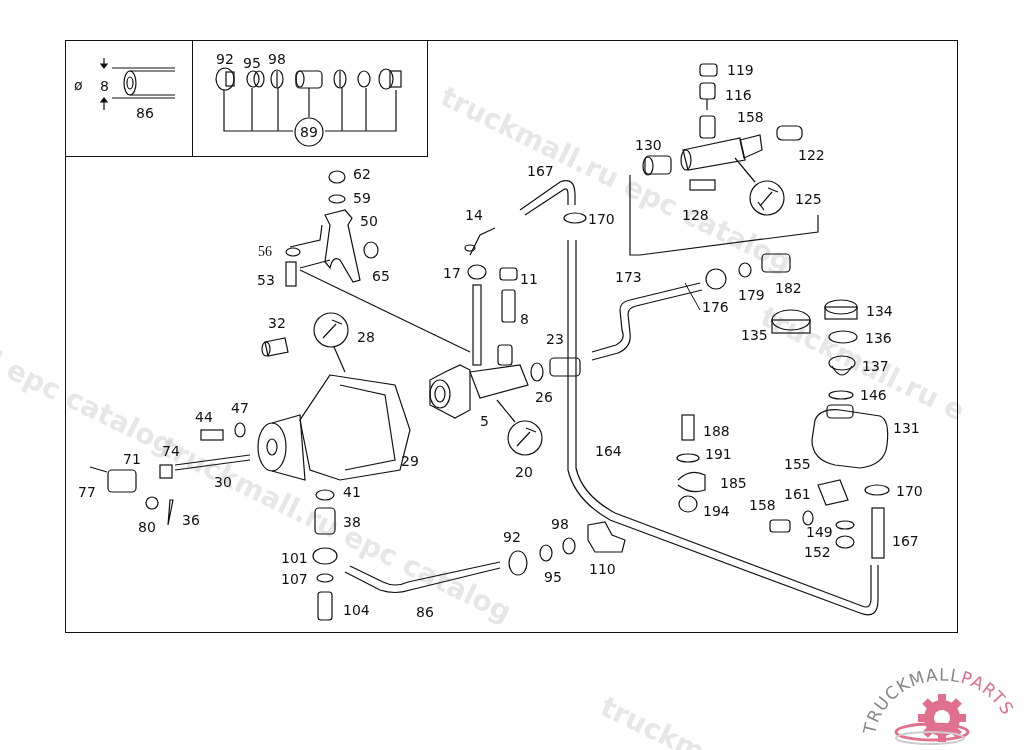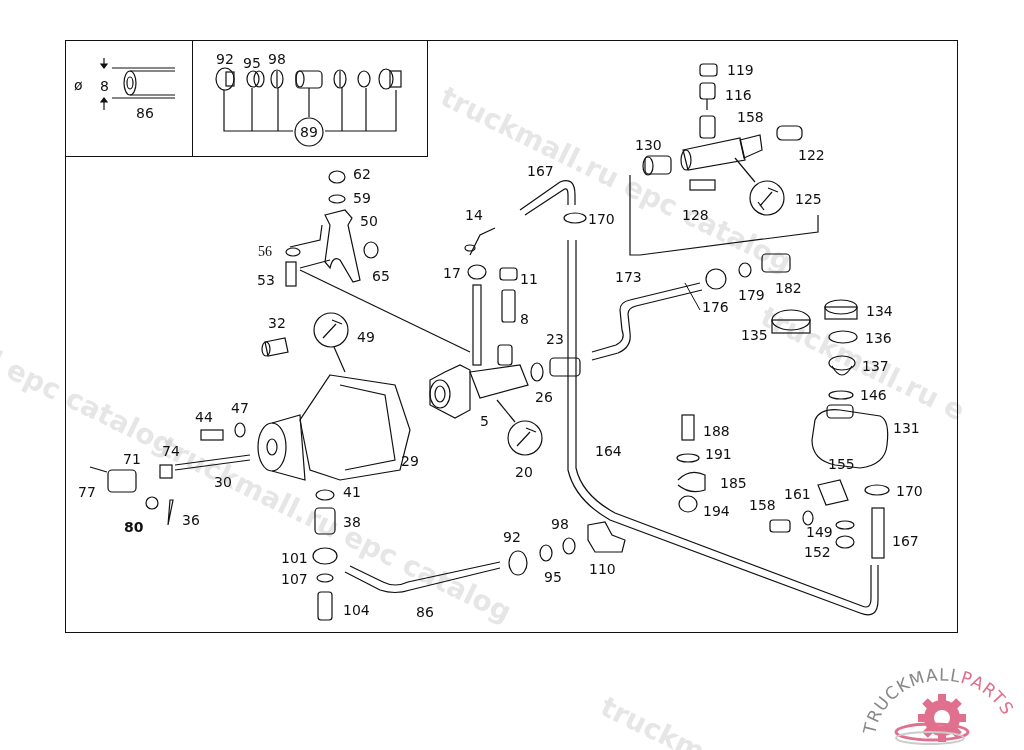--- a/index.html
+++ b/index.html
@@ -238,45 +238,45 @@
       <div class="lbl" style="left: 615px; top: 270px;">173</div>
       <div class="lbl" style="left: 702px; top: 300px;">176</div>
       <div class="lbl" style="left: 738px; top: 288px;">179</div>
       <div class="lbl" style="left: 775px; top: 281px;">182</div>
       <div class="lbl" style="left: 866px; top: 304px;">134</div>
       <div class="lbl" style="left: 741px; top: 328px;">135</div>
       <div class="lbl" style="left: 865px; top: 331px;">136</div>
       <div class="lbl" style="left: 862px; top: 359px;">137</div>
       <div class="lbl" style="left: 860px; top: 388px;">146</div>
       <div class="lbl" style="left: 268px; top: 316px;">32</div>
-      <div class="lbl" style="left: 357px; top: 330px;">49</div>
+      <div class="lbl" style="left: 357px; top: 330px;">28</div>
       <div class="lbl" style="left: 546px; top: 332px;">23</div>
       <div class="lbl" style="left: 535px; top: 390px;">26</div>
       <div class="lbl" style="left: 480px; top: 414px;">5</div>
       <div class="lbl" style="left: 515px; top: 465px;">20</div>
       <div class="lbl" style="left: 595px; top: 444px;">164</div>
       <div class="lbl" style="left: 703px; top: 424px;">188</div>
       <div class="lbl" style="left: 705px; top: 447px;">191</div>
       <div class="lbl" style="left: 720px; top: 476px;">185</div>
       <div class="lbl" style="left: 703px; top: 504px;">194</div>
       <div class="lbl" style="left: 893px; top: 421px;">131</div>
-      <div class="lbl" style="left: 784px; top: 457px; margin-left: 44px;">155</div>
+      <div class="lbl" style="left: 784px; top: 457px;">155</div>
       <div class="lbl" style="left: 749px; top: 498px;">158</div>
       <div class="lbl" style="left: 784px; top: 487px;">161</div>
       <div class="lbl" style="left: 896px; top: 484px;">170</div>
       <div class="lbl" style="left: 806px; top: 525px;">149</div>
       <div class="lbl" style="left: 804px; top: 545px;">152</div>
       <div class="lbl" style="left: 892px; top: 534px;">167</div>
       <div class="lbl" style="left: 195px; top: 410px;">44</div>
       <div class="lbl" style="left: 231px; top: 401px;">47</div>
       <div class="lbl" style="left: 162px; top: 444px;">74</div>
       <div class="lbl" style="left: 123px; top: 452px;">71</div>
       <div class="lbl" style="left: 78px; top: 485px;">77</div>
       <div class="lbl" style="left: 214px; top: 475px;">30</div>
-      <div class="lbl" style="left: 124px; top: 520px; font-weight: bold;">80</div>
+      <div class="lbl" style="left: 138px; top: 520px;">80</div>
       <div class="lbl" style="left: 182px; top: 513px;">36</div>
       <div class="lbl" style="left: 401px; top: 454px;">29</div>
       <div class="lbl" style="left: 343px; top: 485px;">41</div>
       <div class="lbl" style="left: 343px; top: 515px;">38</div>
       <div class="lbl" style="left: 281px; top: 551px;">101</div>
       <div class="lbl" style="left: 281px; top: 572px;">107</div>
       <div class="lbl" style="left: 343px; top: 603px;">104</div>
       <div class="lbl" style="left: 416px; top: 605px;">86</div>
       <div class="lbl" style="left: 503px; top: 530px;">92</div>
       <div class="lbl" style="left: 544px; top: 570px;">95</div>

